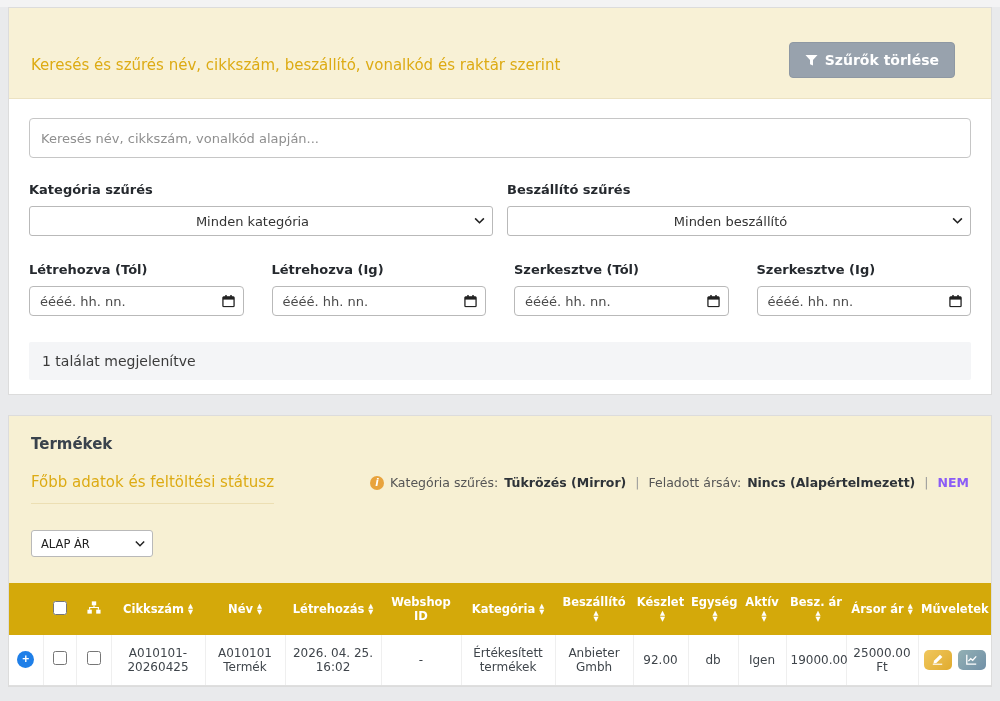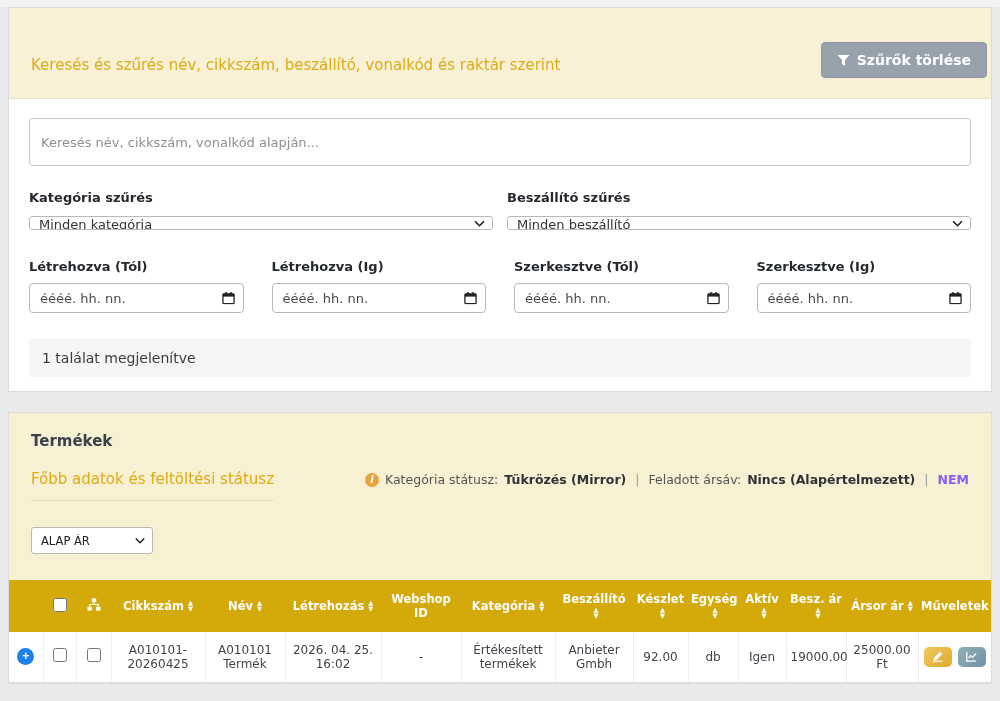--- a/index.html
+++ b/index.html
@@ -20,41 +20,41 @@
   
   .panel-header {
     background:#f8f1d6;
     border-bottom:1px solid #ece2c2;
     padding:26px 22px 24px;
     position:relative;
   }
   .panel-title { font-size:15px; font-weight:bold; color:#39424c; }
   .panel-subtitle { font-size:15px; color:#ddab14; margin-top:22px; }
   .clear-filters-btn {
-    position:absolute; right:4px; top:34px;
+    position:absolute; right:36px; top:34px;
     background:#98a2ad; border:1px solid #8e98a3; color:#fff;
     font-family:inherit; font-size:14px; font-weight:bold;
     padding:9px 15px; border-radius:4px; cursor:pointer;
     display:flex; align-items:center; gap:7px;
   }
   .panel1-body { background:#fff; padding:19px 20px 14px; }
   .search-input {
-    width:100%; height:48px; border:1px solid #c6c6c6; border-radius:4px;
+    width:100%; height:40px; border:1px solid #c6c6c6; border-radius:4px;
     padding:0 11px; font-family:inherit; font-size:13px; color:#444;
   }
   .search-input::placeholder { color:#8f8f8f; }
 
   .filter-row { display:flex; gap:14px; margin-top:24px; }
   .filter-col { flex:1; }
   .filter-label { display:block; font-size:13px; font-weight:bold; color:#25292e; margin-bottom:9px; }
   .select-wrap { position:relative; }
   .select-wrap select {
-    width:100%; height:14px; border:1px solid #b9b9b9; border-radius:3px;
+    width:100%; height:30px; border:1px solid #b9b9b9; border-radius:3px;
     padding:0 26px 0 9px; font-family:inherit; font-size:13px; color:#333;
-    background:#fff; appearance:none; -webkit-appearance:none; cursor:pointer;
+    background:#fff; appearance:none; -webkit-appearance:none; cursor:pointer;text-align:center;
   }
   .select-chevron {
     position:absolute; right:8px; top:50%; transform:translateY(-50%);
     pointer-events:none; line-height:0;
   }
 
   .date-row { display:flex; gap:28px; margin-top:26px; }
   .date-col { flex:1; }
   .date-wrap { position:relative; }
   .date-input {
@@ -242,21 +242,21 @@
 
 <div class="panel-gap"></div>
 
 <section class="panel products-panel">
   <div class="products-head">
     <h2 class="products-title">Termékek</h2>
     <div class="products-subrow">
       <p class="products-subtitle">Főbb adatok és feltöltési státusz</p>
       <div class="meta-line">
         <span class="info-icon">i</span>
-        <span>Kategória státusz:</span>
+        <span>Kategória szűrés:</span>
         <b>Tükrözés (Mirror)</b>
         <span class="meta-sep">|</span>
         <span>Feladott ársáv:</span>
         <b>Nincs (Alapértelmezett)</b>
         <span class="meta-sep">|</span>
         <span class="meta-red">NEM</span>
       </div>
     </div>
   </div>
 

